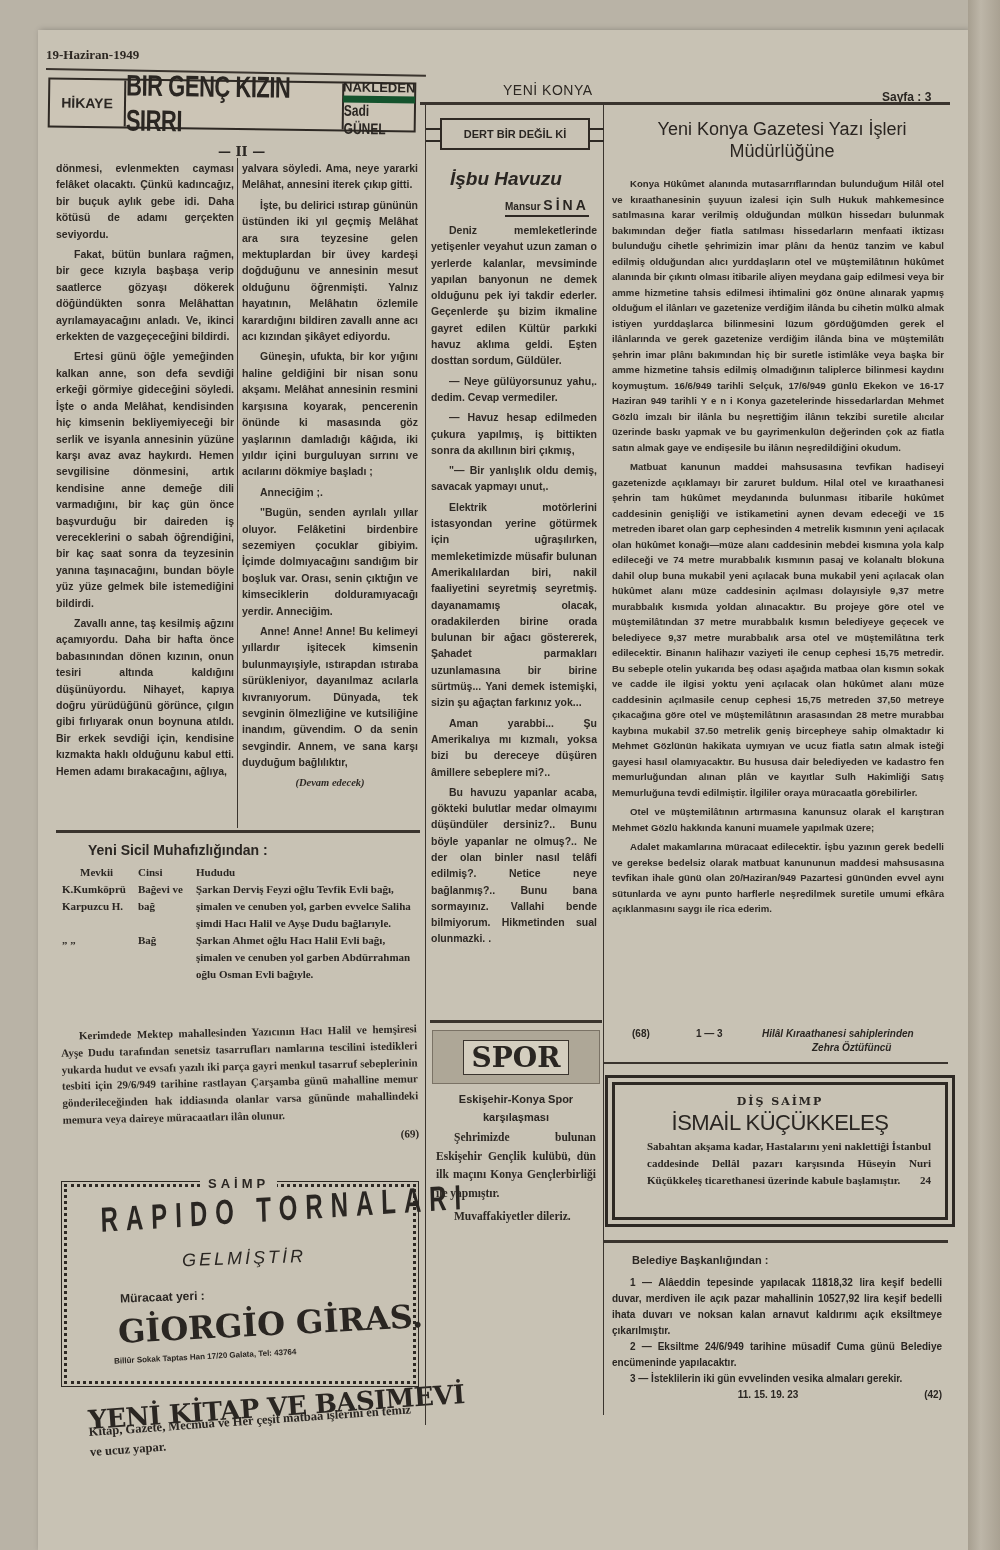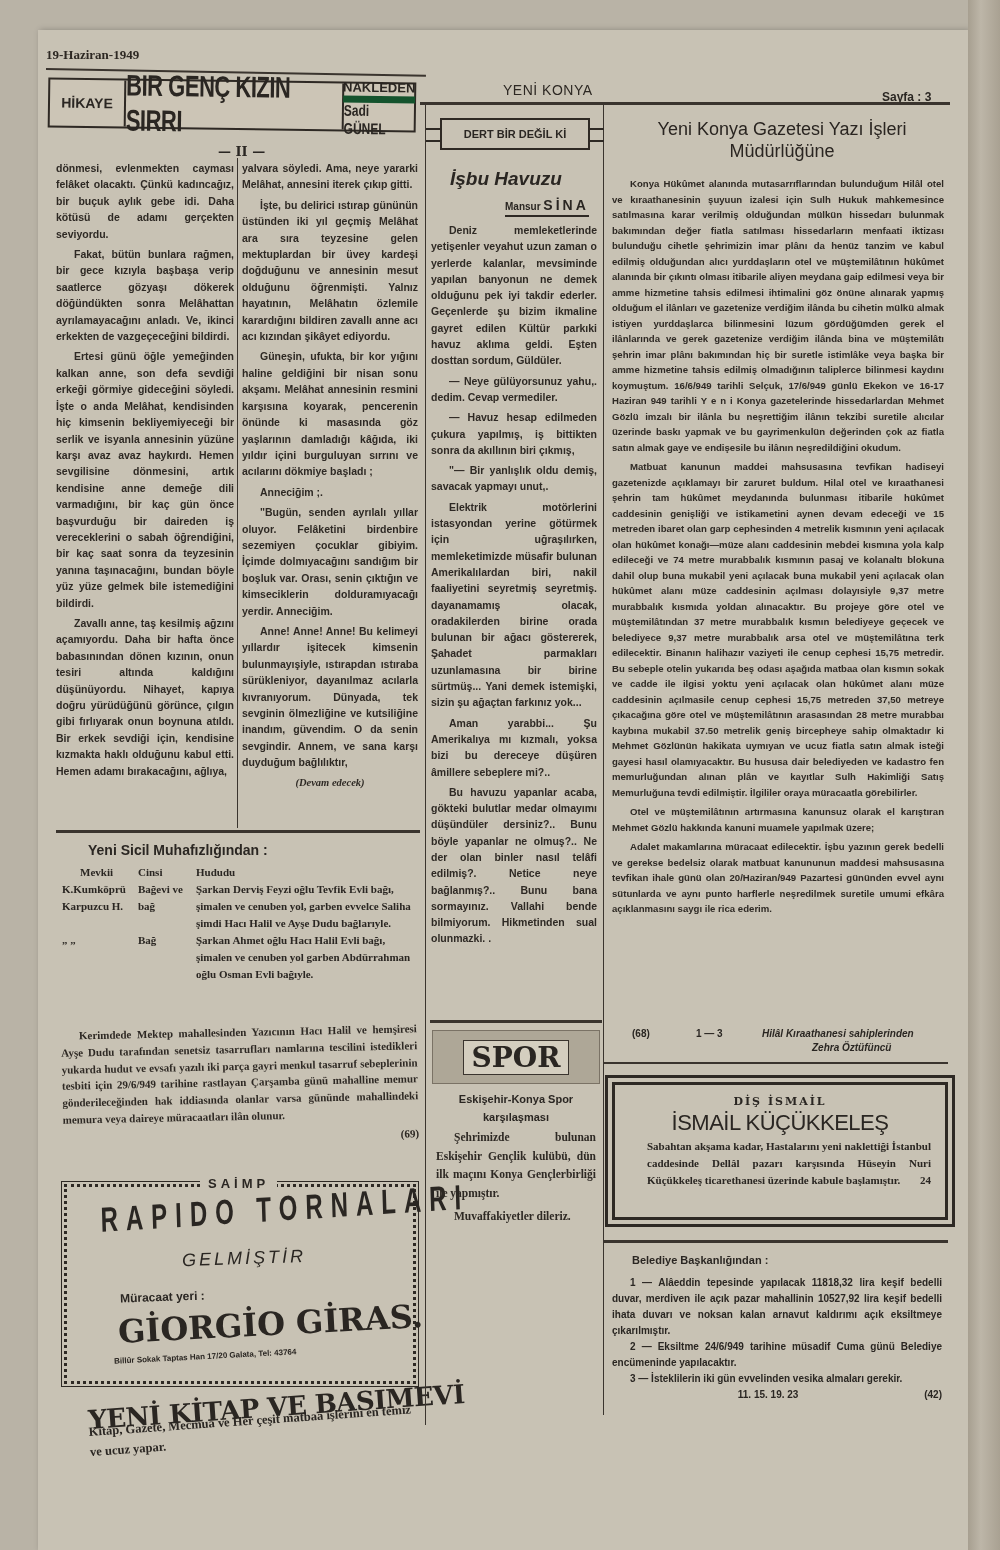--- a/index.html
+++ b/index.html
@@ -198,21 +198,21 @@
   <p>Adalet makamlarına müracaat edilecektir. İşbu yazının gerek bedelli ve gerekse bedelsiz olarak matbuat kanununun maddesi mahsusasına tevfikan ihale günü olan 20/Haziran/949 Pazartesi gününden evvel aynı sütunlarda ve aynı punto harflerle neşredilmek suretile umumi efkâra açıklanmasını saygı ile rica ederim.</p>
 </div>
 <div class="sign" style="left:632px;top:1028px;">(68)</div>
 <div class="sign" style="left:696px;top:1028px;">1 — 3</div>
 <div class="sign" style="left:762px;top:1028px;"><i>Hilâl Kıraathanesi sahiplerinden</i></div>
 <div class="sign" style="left:812px;top:1042px;"><i>Zehra Öztüfüncü</i></div>
 <div class="rule" style="left:604px;top:1062px;width:344px;height:2px;"></div>
 
 <div class="dis-ad">
   <div class="inner">
-    <div class="dis-lbl">DİŞ İSMAİL</div>
+    <div class="dis-lbl">DİŞ SAİMP</div>
     <div class="dis-name">İSMAİL KÜÇÜKKELEŞ</div>
     <div class="dis-body">
       <span>Sabahtan akşama kadar, Hastalarını yeni naklettiği İstanbul caddesinde Dellâl pazarı karşısında Hüseyin Nuri Küçükkeleş ticarethanesi üzerinde kabule başlamıştır.</span>
       <span class="num">24</span>
     </div>
   </div>
 </div>
 <div class="rule" style="left:604px;top:1240px;width:344px;height:3px;"></div>
 
 <div class="bel-title">Belediye Başkanlığından :</div>

